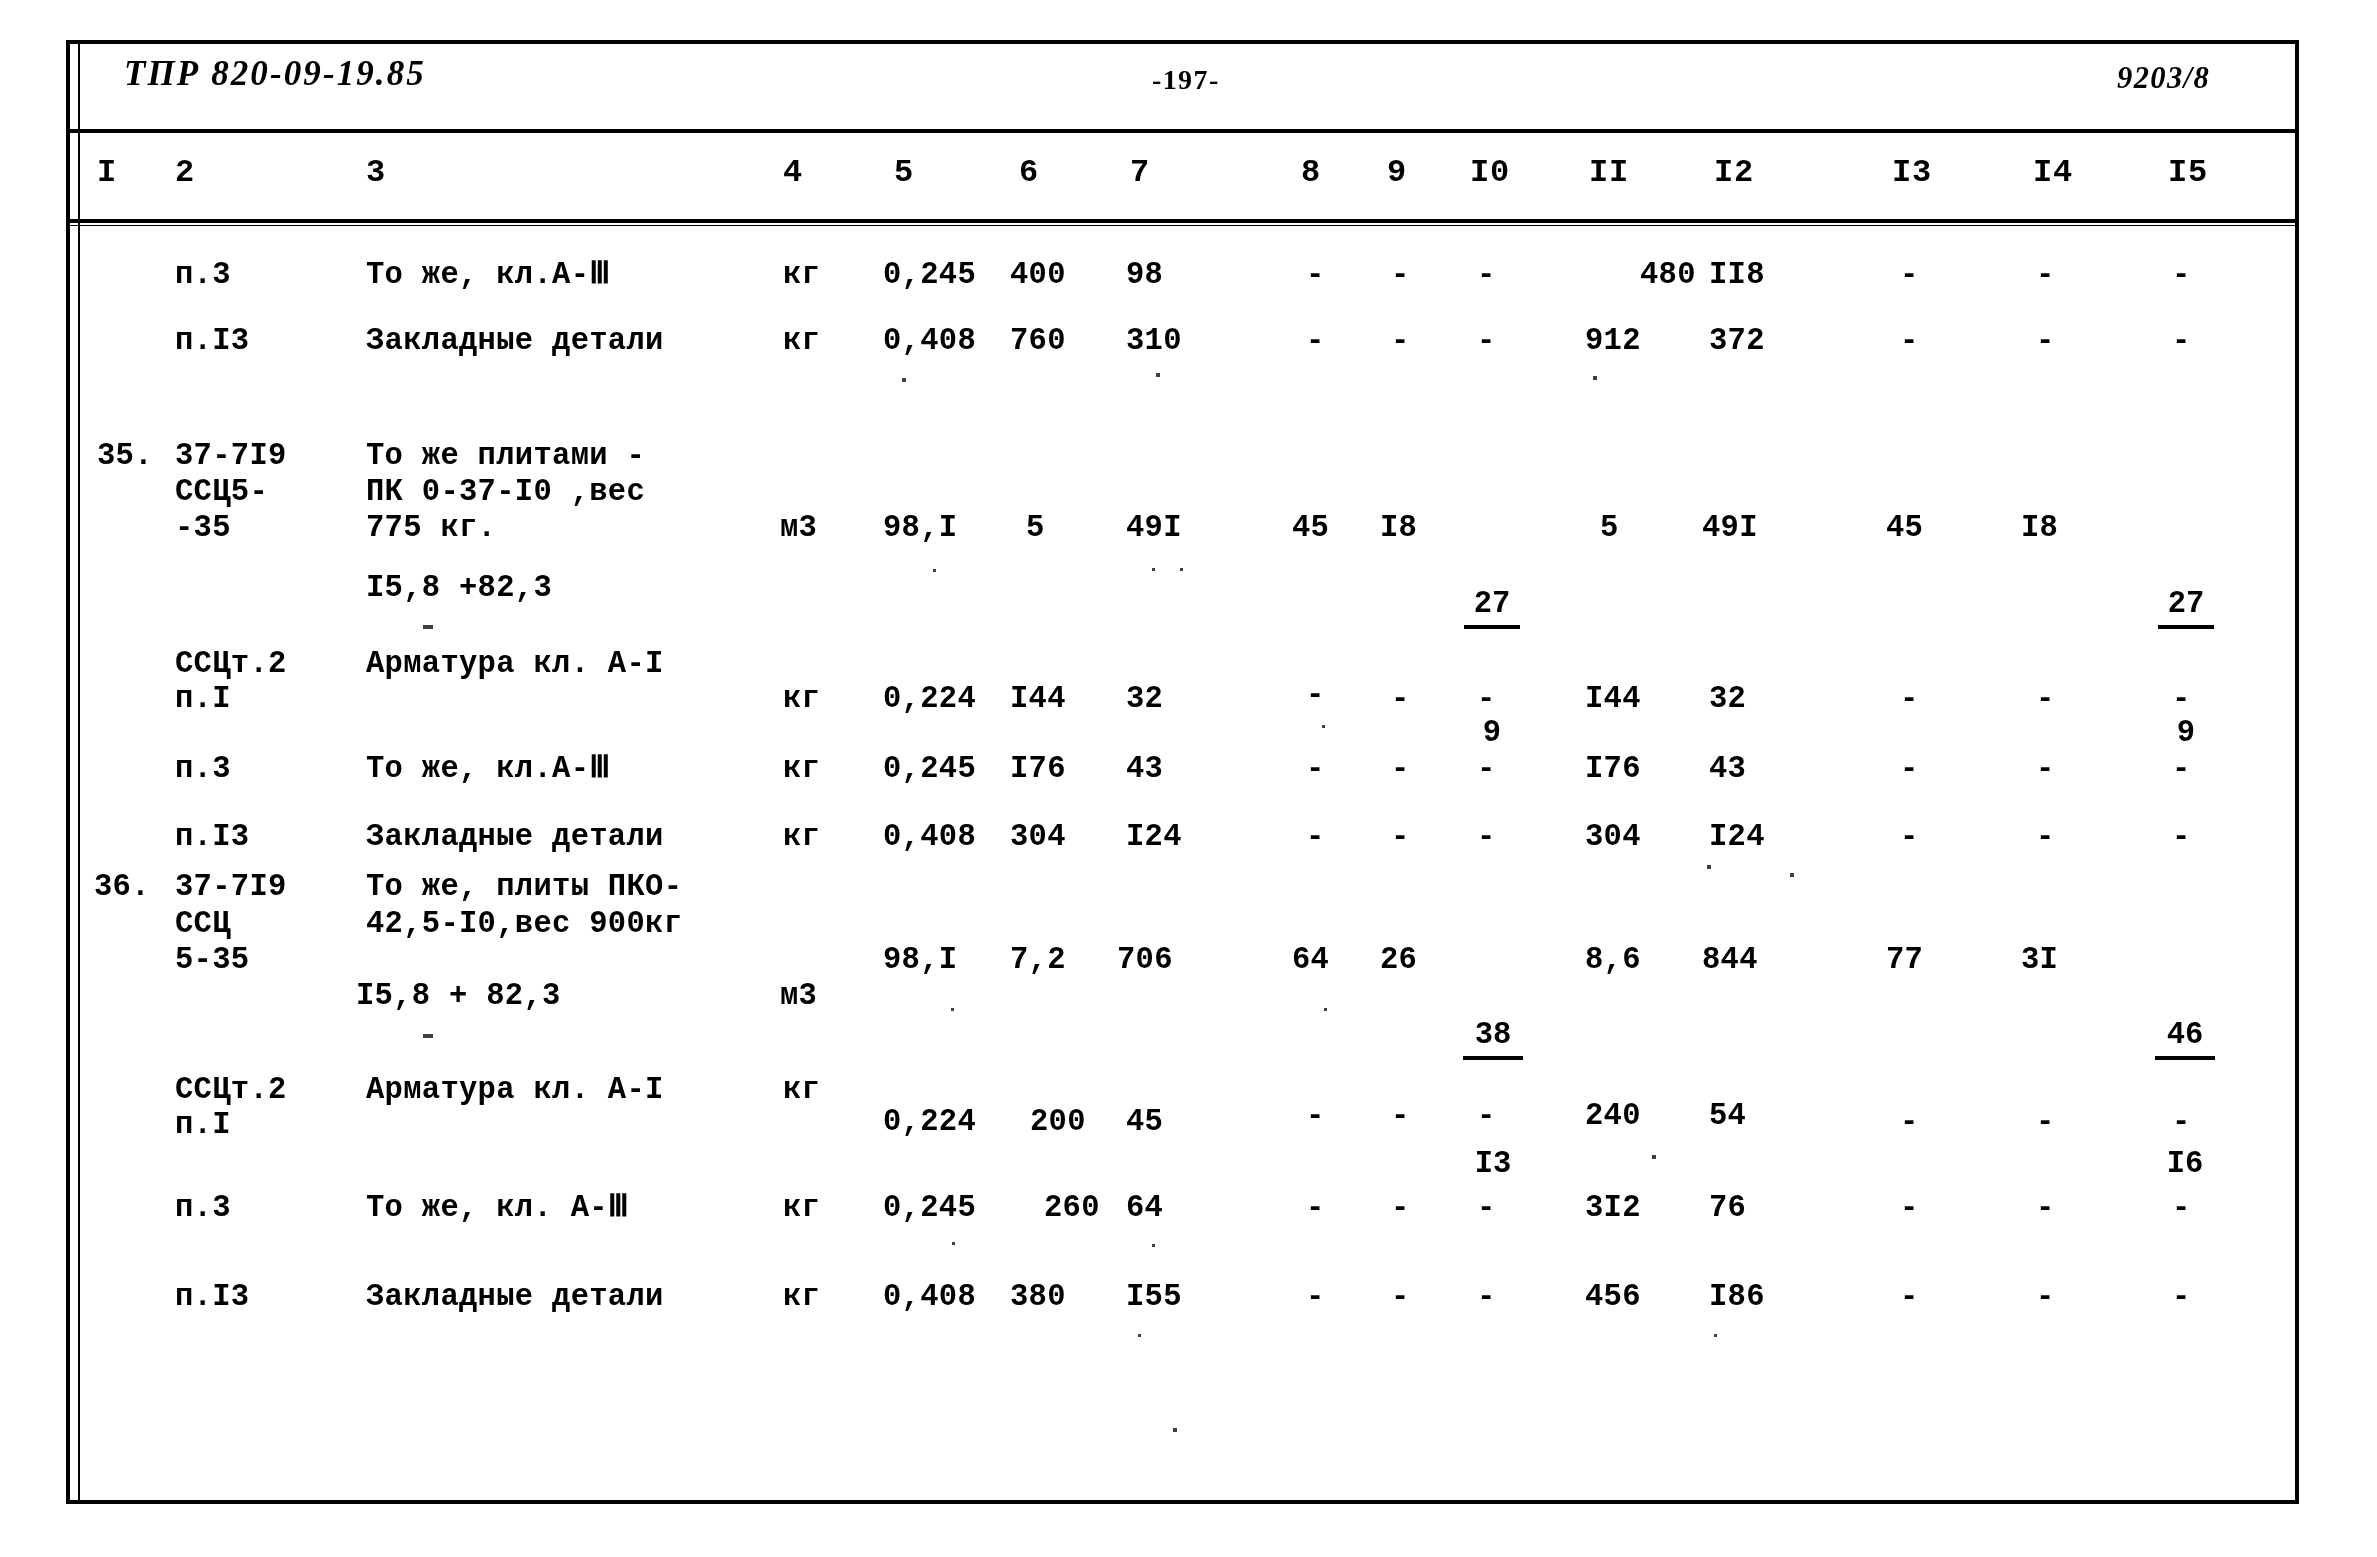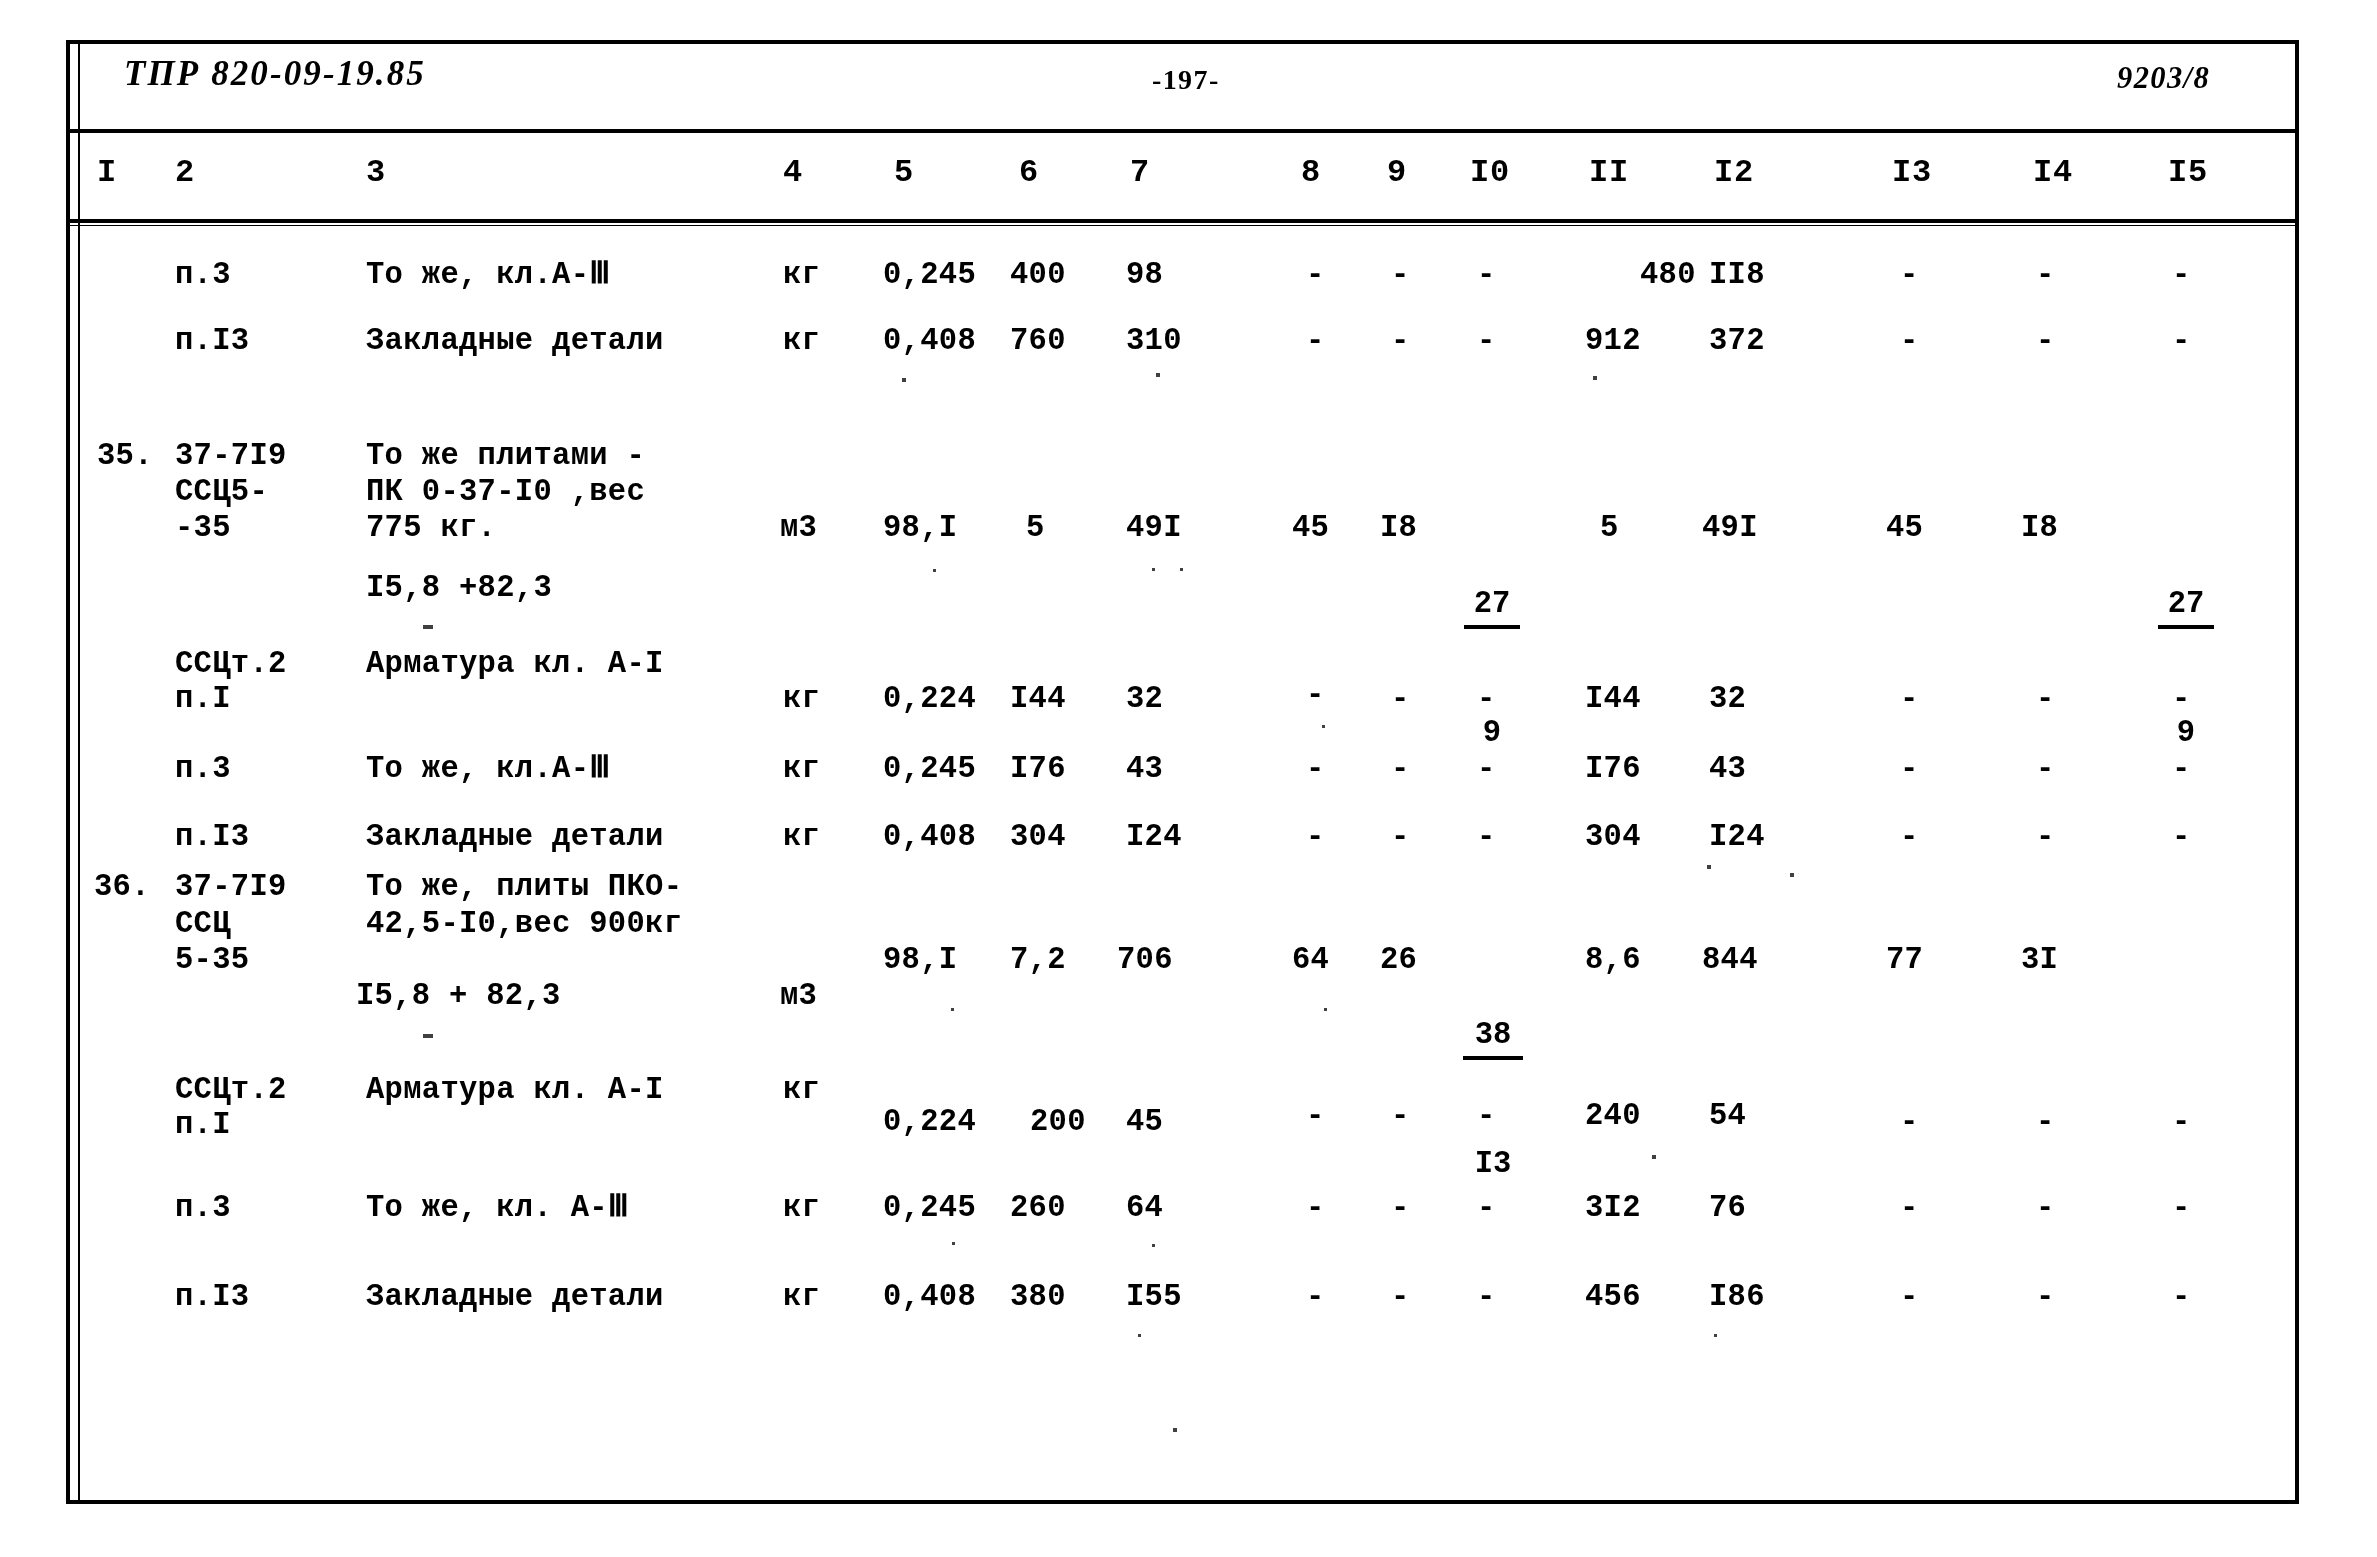--- a/index.html
+++ b/index.html
@@ -298,20 +298,24 @@
   <div class="cell num" style="left:1292px;top:940px">64</div>
   <div class="cell num" style="left:1380px;top:940px">26</div>
   <div class="frac" style="left:1463px;top:935px;width:60px">
     <span class="top">38</span>
     <span class="bot">I3</span>
   </div>
   <div class="cell num" style="left:1585px;top:940px">8,6</div>
   <div class="cell num" style="left:1702px;top:940px">844</div>
   <div class="cell num" style="left:1886px;top:940px">77</div>
   <div class="cell num" style="left:2021px;top:940px">3I</div>
+  <div class="frac" style="left:2155px;top:935px;width:60px">
+    <span class="top">46</span>
+    <span class="bot">I6</span>
+  </div>
 
   <div class="cell" style="left:175px;top:1070px">ССЦт.2</div>
   <div class="cell" style="left:175px;top:1105px">п.I</div>
   <div class="cell" style="left:366px;top:1070px">Арматура кл. А-I</div>
   <div class="cell" style="left:783px;top:1070px">кг</div>
   <div class="cell num" style="left:883px;top:1102px">0,224</div>
   <div class="cell num" style="left:1030px;top:1102px">200</div>
   <div class="cell num" style="left:1126px;top:1102px">45</div>
   <div class="cell dash" style="left:1306px;top:1096px">-</div>
   <div class="cell dash" style="left:1391px;top:1096px">-</div>
@@ -319,21 +323,21 @@
   <div class="cell num" style="left:1585px;top:1096px">240</div>
   <div class="cell num" style="left:1709px;top:1096px">54</div>
   <div class="cell dash" style="left:1900px;top:1102px">-</div>
   <div class="cell dash" style="left:2036px;top:1102px">-</div>
   <div class="cell dash" style="left:2172px;top:1102px">-</div>
 
   <div class="cell" style="left:175px;top:1188px">п.3</div>
   <div class="cell" style="left:366px;top:1188px">То же, кл. А-Ⅲ</div>
   <div class="cell" style="left:783px;top:1188px">кг</div>
   <div class="cell num" style="left:883px;top:1188px">0,245</div>
-  <div class="cell num" style="left:1010px;top:1188px">260</div>
+  <div class="cell num" style="left:1044px;top:1188px">260</div>
   <div class="cell num" style="left:1126px;top:1188px">64</div>
   <div class="cell dash" style="left:1306px;top:1188px">-</div>
   <div class="cell dash" style="left:1391px;top:1188px">-</div>
   <div class="cell dash" style="left:1477px;top:1188px">-</div>
   <div class="cell num" style="left:1585px;top:1188px">3I2</div>
   <div class="cell num" style="left:1709px;top:1188px">76</div>
   <div class="cell dash" style="left:1900px;top:1188px">-</div>
   <div class="cell dash" style="left:2036px;top:1188px">-</div>
   <div class="cell dash" style="left:2172px;top:1188px">-</div>
 

